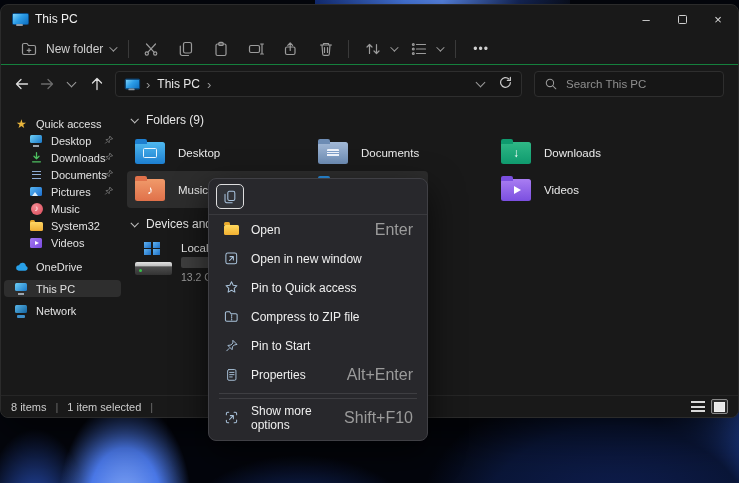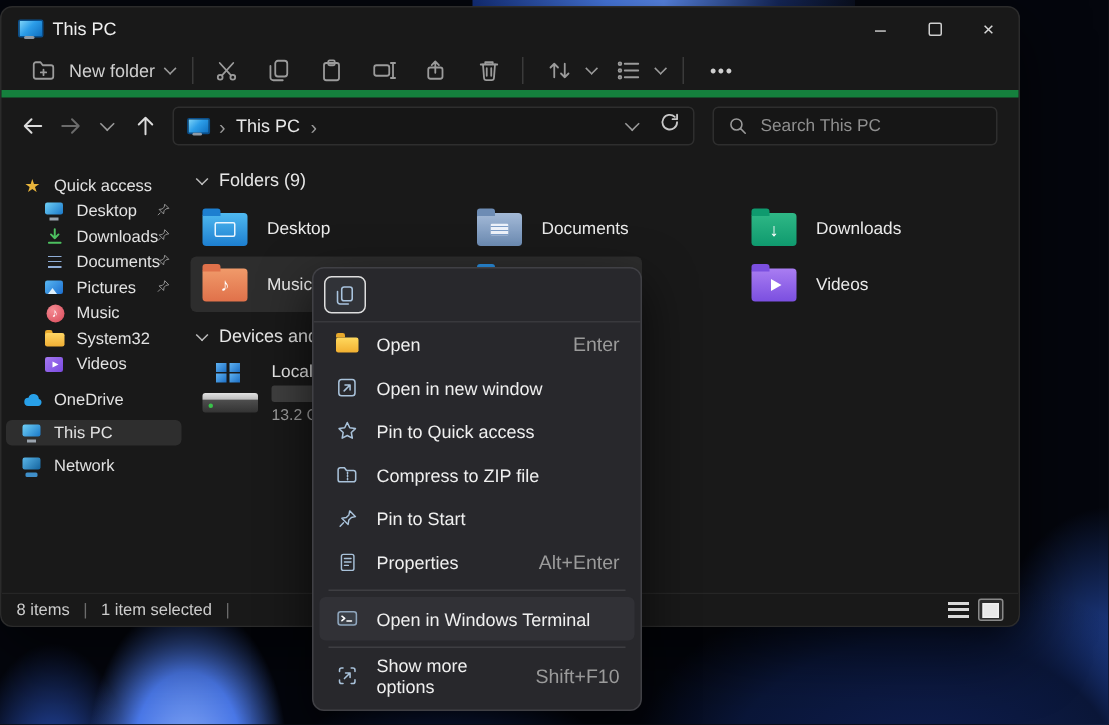--- a/index.html
+++ b/index.html
@@ -18,42 +18,42 @@
       radial-gradient(75px 130px at 35px 520px, #2c57c9 0%, rgba(20,40,120,0) 70%),
       radial-gradient(170px 120px at 300px 545px, #1d3f9e 0%, rgba(10,20,60,0) 75%),
       radial-gradient(240px 170px at 615px 520px, #101f52 0%, #0a1638 55%, rgba(8,16,50,0) 82%),
       radial-gradient(130px 210px at 740px 485px, #2e5fd8 0%, rgba(20,40,120,0) 70%),
       #04060d;
   }
   .wp-top-streak { position:absolute; left:315px; top:0; width:255px; height:5px;
     background:linear-gradient(90deg,#14307e 0%,#4a7de8 35%,#5d8df2 50%,#16295e 80%,#0a1020 100%); }
 
   
-  .window { position:absolute; left:0; top:4px; width:680px; height:414px;
+  .window { position:absolute; left:0; top:4px; width:739px; height:414px;
     background:#191919; border-radius:8px; box-shadow:0 14px 44px rgba(0,0,0,.65);
     border:1px solid #2b2b2b; }
 
   
   .titlebar { height:28px; display:flex; align-items:center; padding-left:11px; position:relative; }
   .title-text { font-size:12px; color:#f0f0f0; margin-left:8px; }
   .win-controls { position:absolute; right:2px; top:0; height:28px; display:flex; }
   .wc { width:36px; height:28px; display:flex; align-items:center; justify-content:center;
         color:#d8d8d8; font-size:13px; }
   .wc-max-box { width:9px; height:9px; border:1px solid #cfcfcf; border-radius:1.5px; }
 
   
   .mon { position:relative; width:15px; height:13px; flex:none; }
   .mon::before { content:""; position:absolute; left:0; top:0; width:15px; height:10px;
     border-radius:1.5px; background:linear-gradient(135deg,#7fd4f8 0%,#2c9de8 45%,#0f6fc0 100%);
     border:1px solid #0a4e8a; }
   .mon::after { content:""; position:absolute; left:4px; bottom:0; width:7px; height:2px;
     background:#8f9aa5; border-radius:1px; }
 
   
-  .toolbar { height:32px; display:flex; align-items:center; padding-left:15px; border-bottom:5px solid #15803d;text-align:right; }
+  .toolbar { height:32px; display:flex; align-items:center; padding-left:15px; border-bottom:1px solid #15803d;text-align:right; }
   .tb-btn { display:flex; align-items:center; gap:6px; color:#cfcfcf; font-size:12px; padding:4px 2px; border-radius:4px; }
   .tb-ic { display:flex; align-items:center; justify-content:center; width:22px; height:22px; }
   .tb-ic svg { stroke:#9b9b9b; fill:none; stroke-width:1.2; stroke-linecap:round; stroke-linejoin:round; }
   .tb-sep { width:1px; height:18px; background:#3a3a3a; margin:0 11px; }
   .tb-group { display:flex; align-items:center; gap:13px; }
   .chev { width:6px; height:6px; border-right:1.3px solid #9b9b9b; border-bottom:1.3px solid #9b9b9b;
           transform:rotate(45deg) translateY(-2px); display:inline-block; }
   .tb-more { color:#cfcfcf; font-size:12px; letter-spacing:1px; padding:0 6px; }
 
   
@@ -188,21 +188,21 @@
   .cm-iconbar { height:36px; display:flex; align-items:center; padding:0 7px;
     border-bottom:1px solid #39393d; }
   .cm-copybtn { width:28px; height:25px; border:1.6px solid #dedede; border-radius:5px;
     background:#313338; display:flex; align-items:center; justify-content:center; }
   .cm-copybtn svg { stroke:#a9c4de; fill:none; stroke-width:1.2; stroke-linecap:round; stroke-linejoin:round; }
   .cm-item { height:29px; display:flex; align-items:center; margin:0 4px; padding:0 10px 0 10px;
     border-radius:4px; font-size:12px; color:#efefef;justify-content:space-between; }
   .cm-item.hover { background:#313136; }
   .cm-ic { width:17px; margin-right:11px; display:flex; align-items:center; justify-content:center; flex:none; }
   .cm-ic svg { stroke:#a9c2da; fill:none; stroke-width:1.1; stroke-linecap:round; stroke-linejoin:round; }
-  .cm-sc { margin-left:auto; font-size:13px; color:#9b9b9b; padding-left:10px; }
+  .cm-sc { margin-left:auto; font-size:16px; color:#9b9b9b; padding-left:10px; }
   .cm-sep { height:1px; background:#3e3e42; margin:4px 10px; }
   .mf { position:relative; width:15px; height:10px; border-radius:1.5px;
     background:linear-gradient(180deg,#ffd95e,#f2b031); }
   .mf::before { content:""; position:absolute; top:-2.5px; left:0; width:6px; height:3px;
     border-radius:1.5px 1.5px 0 0; background:#e8a92c; }
 </style>
 </head>
 <body>
 
 <div class="wallpaper"></div>
@@ -547,31 +547,20 @@
           <rect x="3" y="1.8" width="9.5" height="12.2" rx="1.5"></rect>
           <path d="M5.3 5h5M5.3 7.6h5M5.3 10.2h3"></path>
         </svg>
     </span>
     <span>Properties</span>
     <span class="cm-sc">Alt+Enter</span>
   </div>
 
   <div class="cm-sep"></div>
 
-  <div class="cm-item hover">
-    <span class="cm-ic">
-      <svg width="15" height="15" viewBox="0 0 16 16">
-          <rect x="1.5" y="3" width="13" height="9.5" rx="1.8" fill="#3b4048" stroke="#8fa6bd"></rect>
-          <path d="M4.2 6.2l2 1.6-2 1.6" stroke="#ffffff"></path>
-          <path d="M7.8 9.6h3.2" stroke="#ffffff"></path>
-        </svg>
-    </span>
-    <span>Open in Windows Terminal</span>
-    <span class="cm-sc"></span>
-  </div>
 
   <div class="cm-sep"></div>
 
   <div class="cm-item">
     <span class="cm-ic">
       <svg width="15" height="15" viewBox="0 0 16 16">
           <path d="M2.5 5V4A1.5 1.5 0 0 1 4 2.5h1M10.8 2.5H12A1.5 1.5 0 0 1 13.5 4v1M13.5 10.8V12A1.5 1.5 0 0 1 12 13.5h-1.2M5 13.5H4A1.5 1.5 0 0 1 2.5 12v-1M6 10l4-4M6.8 6H10v3.2"></path>
         </svg>
     </span>
     <span>Show more options</span>

